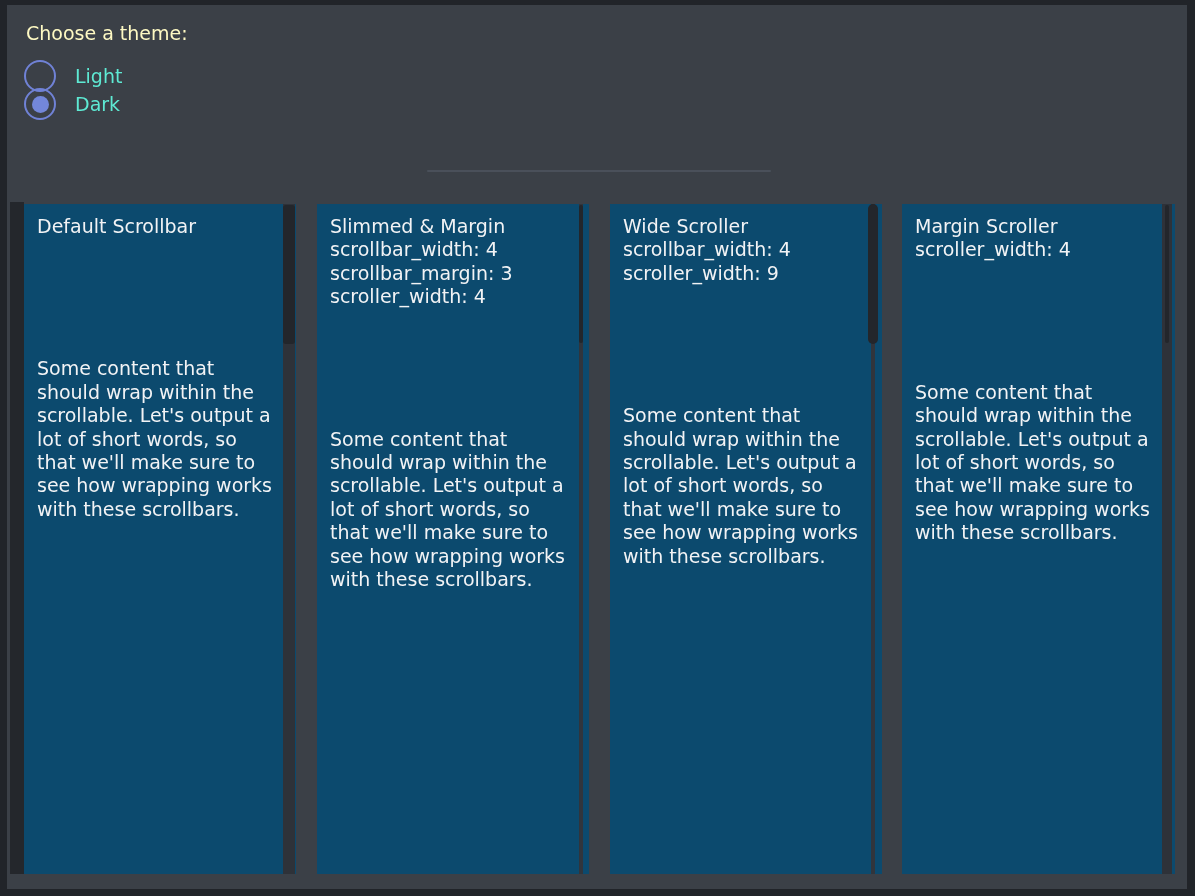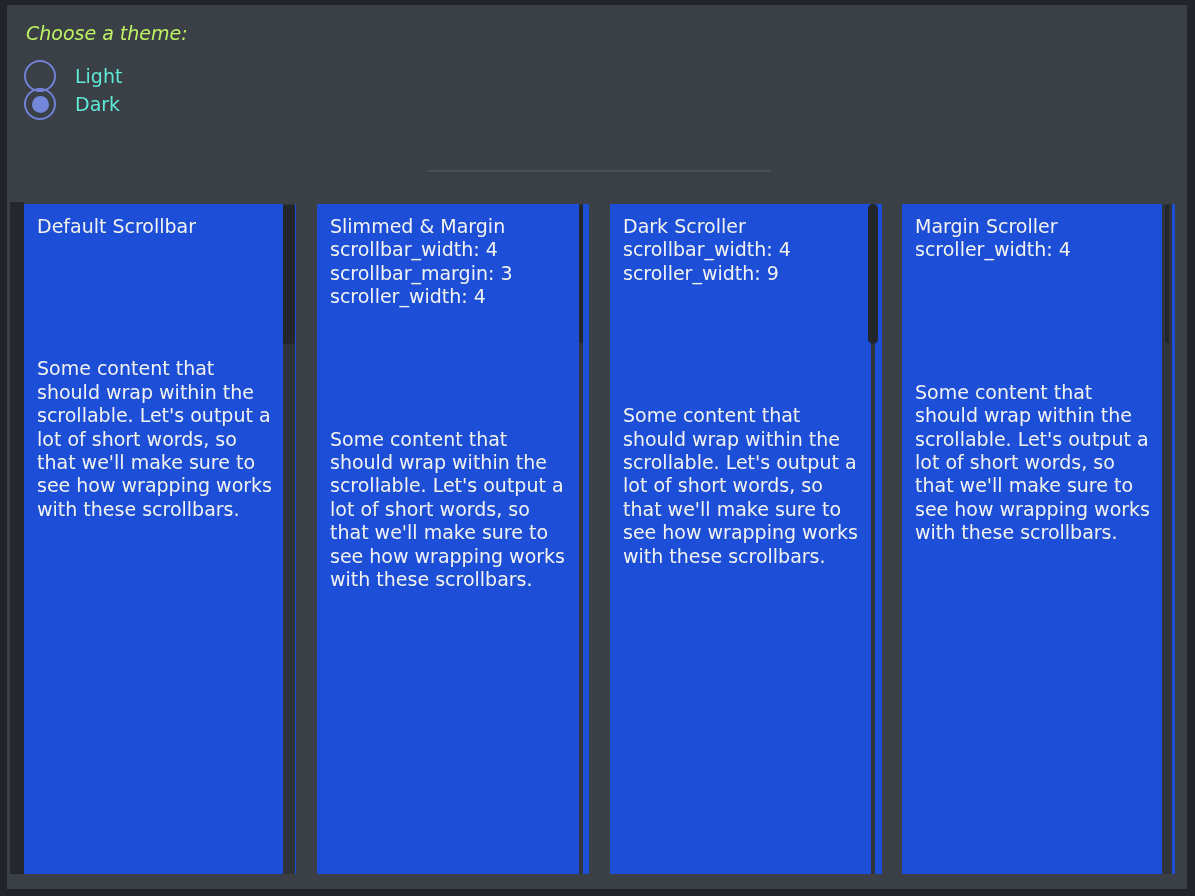--- a/index.html
+++ b/index.html
@@ -5,41 +5,41 @@
   html,body{margin:0;padding:0;background:#15171b;}
   #screen{
     position:relative;width:1195px;height:896px;overflow:hidden;
     background:#212429;
     font-family:"DejaVu Sans","Liberation Sans",sans-serif;
     color:#f5f6f8;
   }
   #page{position:absolute;left:7px;top:5px;right:8px;bottom:7px;background:#3b4047;}
 
   
-  .theme-label{position:absolute;left:26px;top:22px;font-size:19px;color:#bef264;font-style:italic;}
+  .theme-label{position:absolute;left:26px;top:22px;font-size:19px;color:#fef9c3;}
   .radio-row{position:absolute;left:24px;display:flex;align-items:center;gap:19px;cursor:pointer;}
   .radio-row.light{top:60px;}
   .radio-row.dark{top:88px;justify-content:flex-end;}
   .radio-circle{
     width:28px;height:28px;border-radius:50%;
     border:2px solid #7082d6;box-sizing:content-box;
     display:flex;align-items:center;justify-content:center;
   }
   .radio-dot{width:17px;height:17px;border-radius:50%;background:#7387da;}
   .radio-label{font-size:19px;color:#5eead4;}
 
   
   .divider{position:absolute;left:427px;top:170px;width:344px;height:2px;
     background:#4a505a;border-radius:1px;}
 
   
   .left-gutter{position:absolute;left:10px;top:202px;width:14px;height:672px;background:#24272c;}
   .panel{
     position:absolute;top:204px;width:272px;height:670px;
-    background:#1d4ed8;overflow:hidden;
+    background:#0c4a6e;overflow:hidden;
   }
   .panel.p1{left:24px;}
   .panel.p2{left:317px;text-decoration:underline;}
   .panel.p3{left:610px;}
   .panel.p4{left:902px;width:273px;}
 
   .panel-inner{position:absolute;left:13px;top:11px;width:240px;}
   .hline,.bodytext{font-size:19px;line-height:23.4px;color:#f2f3f5;}
   .bodytext{margin:0;margin-top:119px;width:238px;}
 
@@ -95,21 +95,21 @@
       <div class="hline">scrollbar_margin: 3</div>
       <div class="hline">scroller_width: 4</div>
       <p class="bodytext">Some content that should wrap within the scrollable. Let's output a lot of short words, so that we'll make sure to see how wrapping works with these scrollbars.</p>
     </div>
     <div class="sb-track"></div>
     <div class="sb-thumb"></div>
   </div>
 
   <div class="panel p3">
     <div class="panel-inner">
-      <div class="hline">Dark Scroller</div>
+      <div class="hline">Wide Scroller</div>
       <div class="hline">scrollbar_width: 4</div>
       <div class="hline">scroller_width: 9</div>
       <p class="bodytext">Some content that should wrap within the scrollable. Let's output a lot of short words, so that we'll make sure to see how wrapping works with these scrollbars.</p>
     </div>
     <div class="sb-track"></div>
     <div class="sb-thumb"></div>
   </div>
 
   <div class="panel p4">
     <div class="panel-inner">

